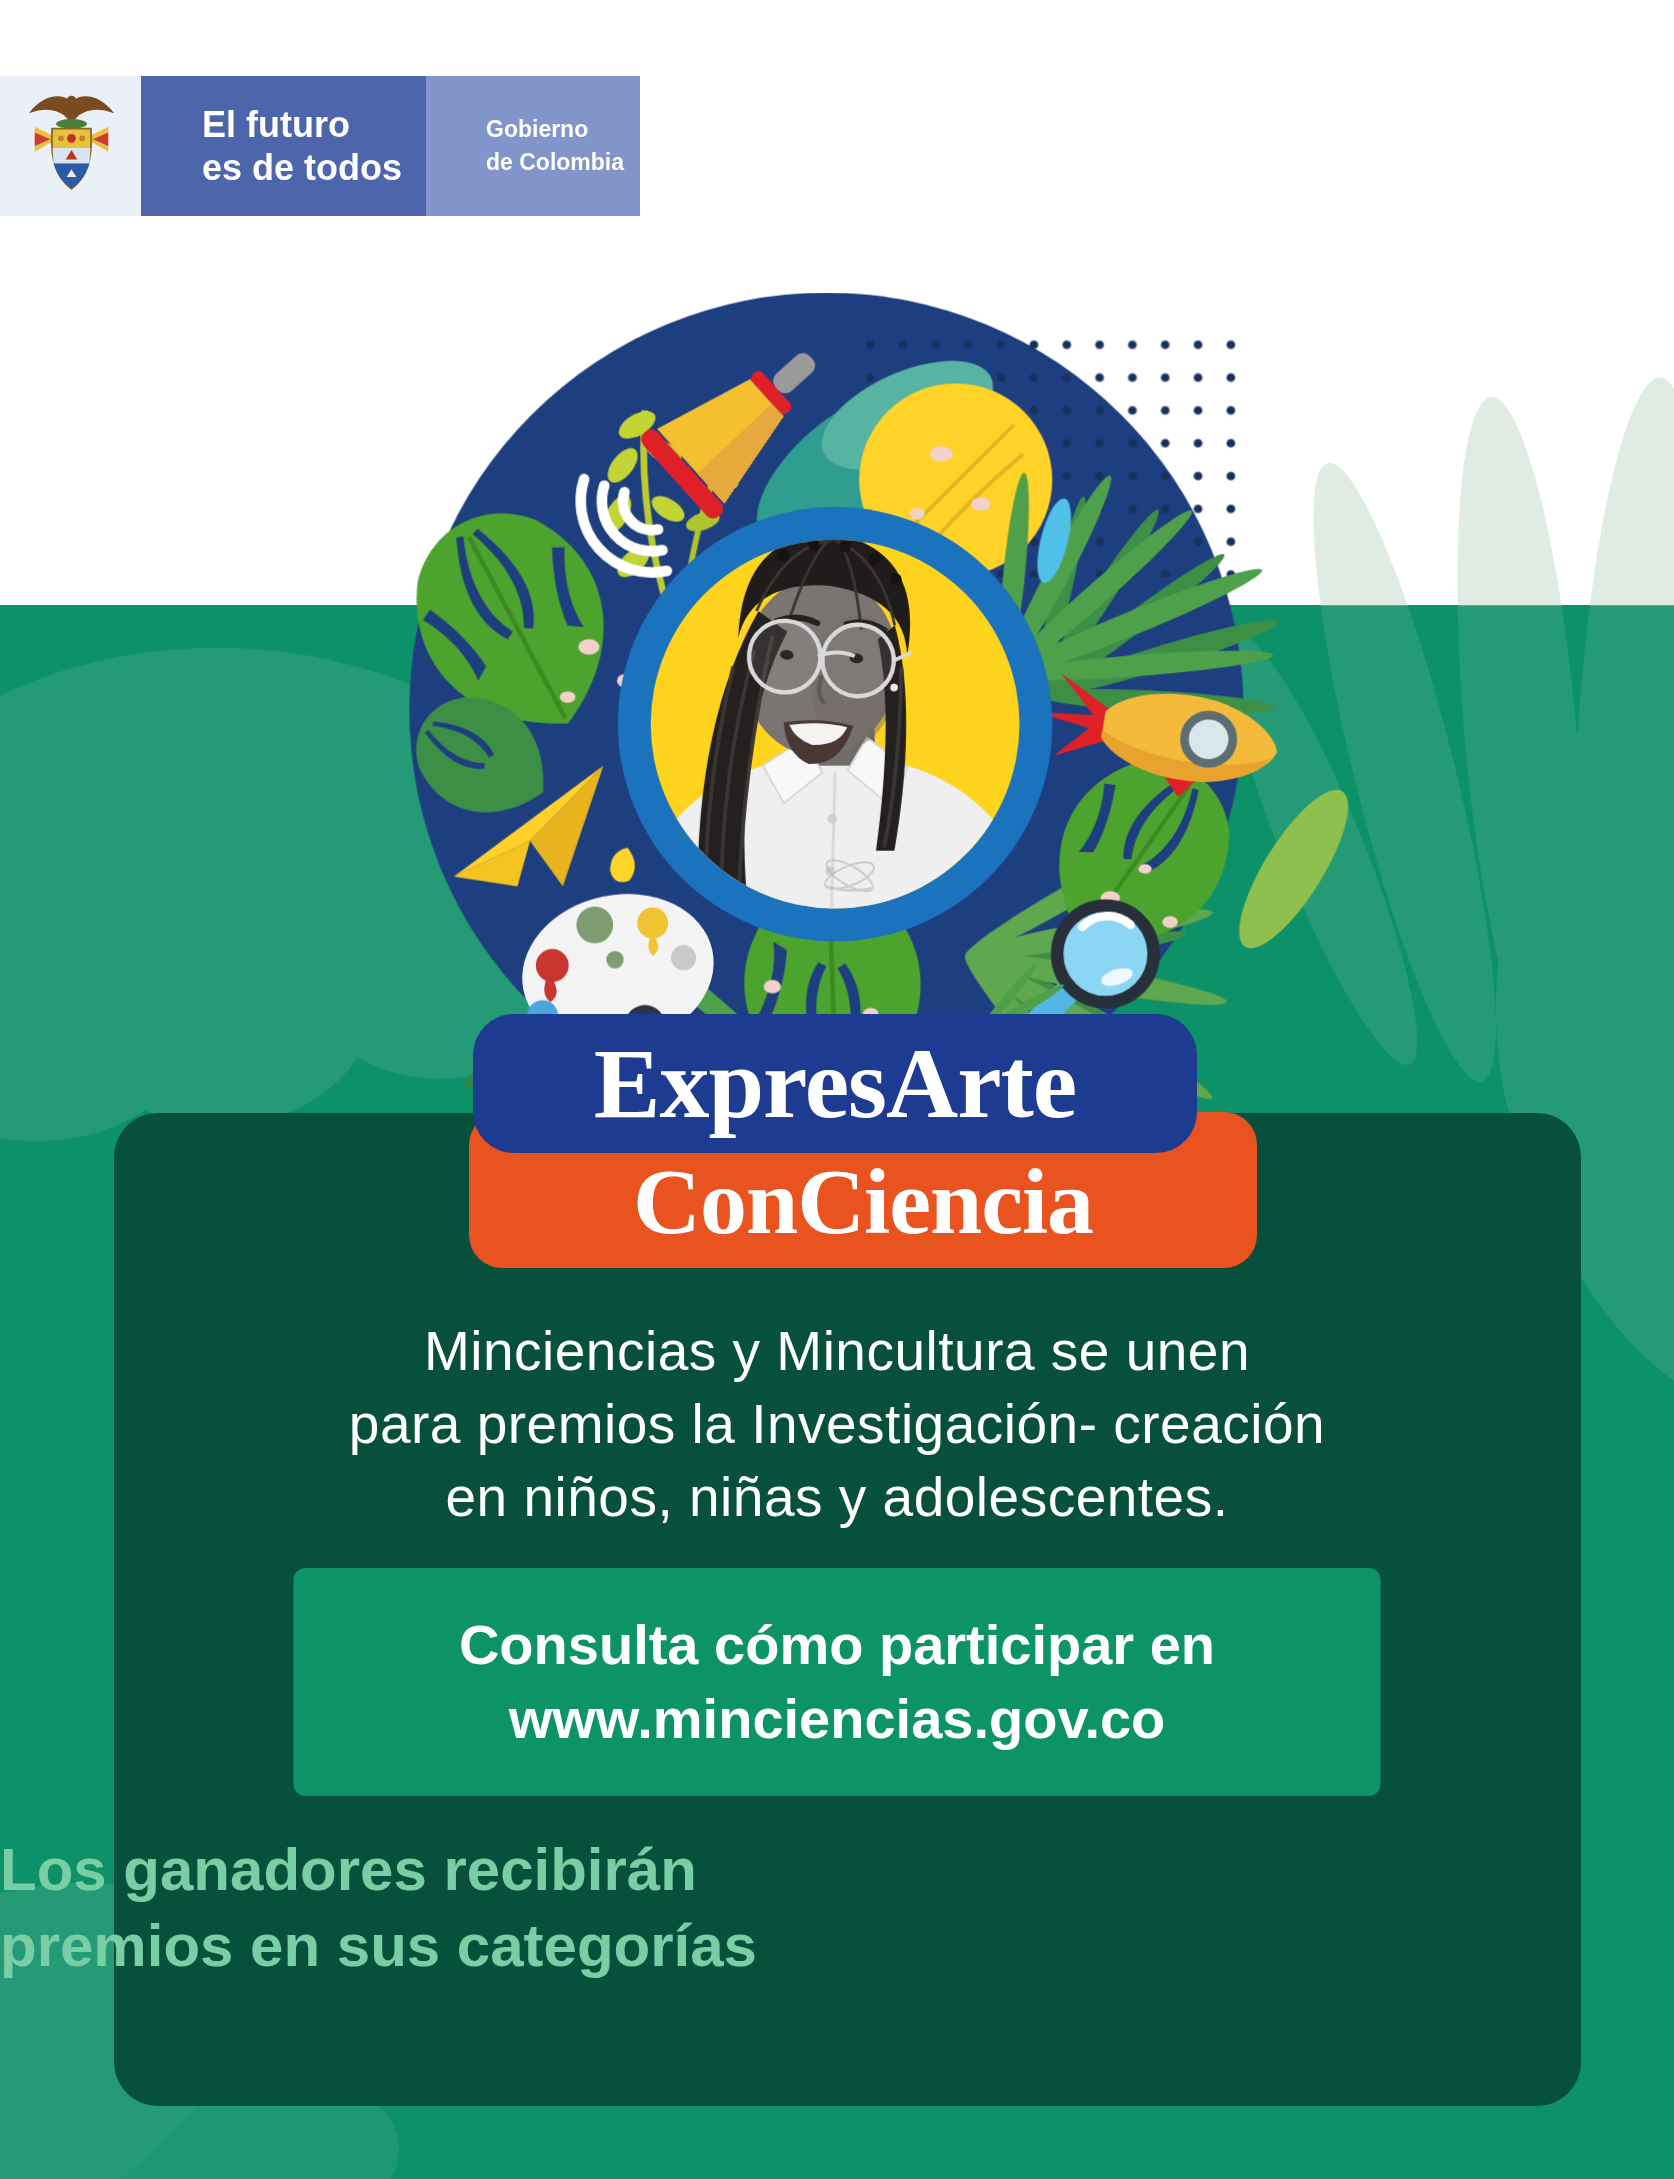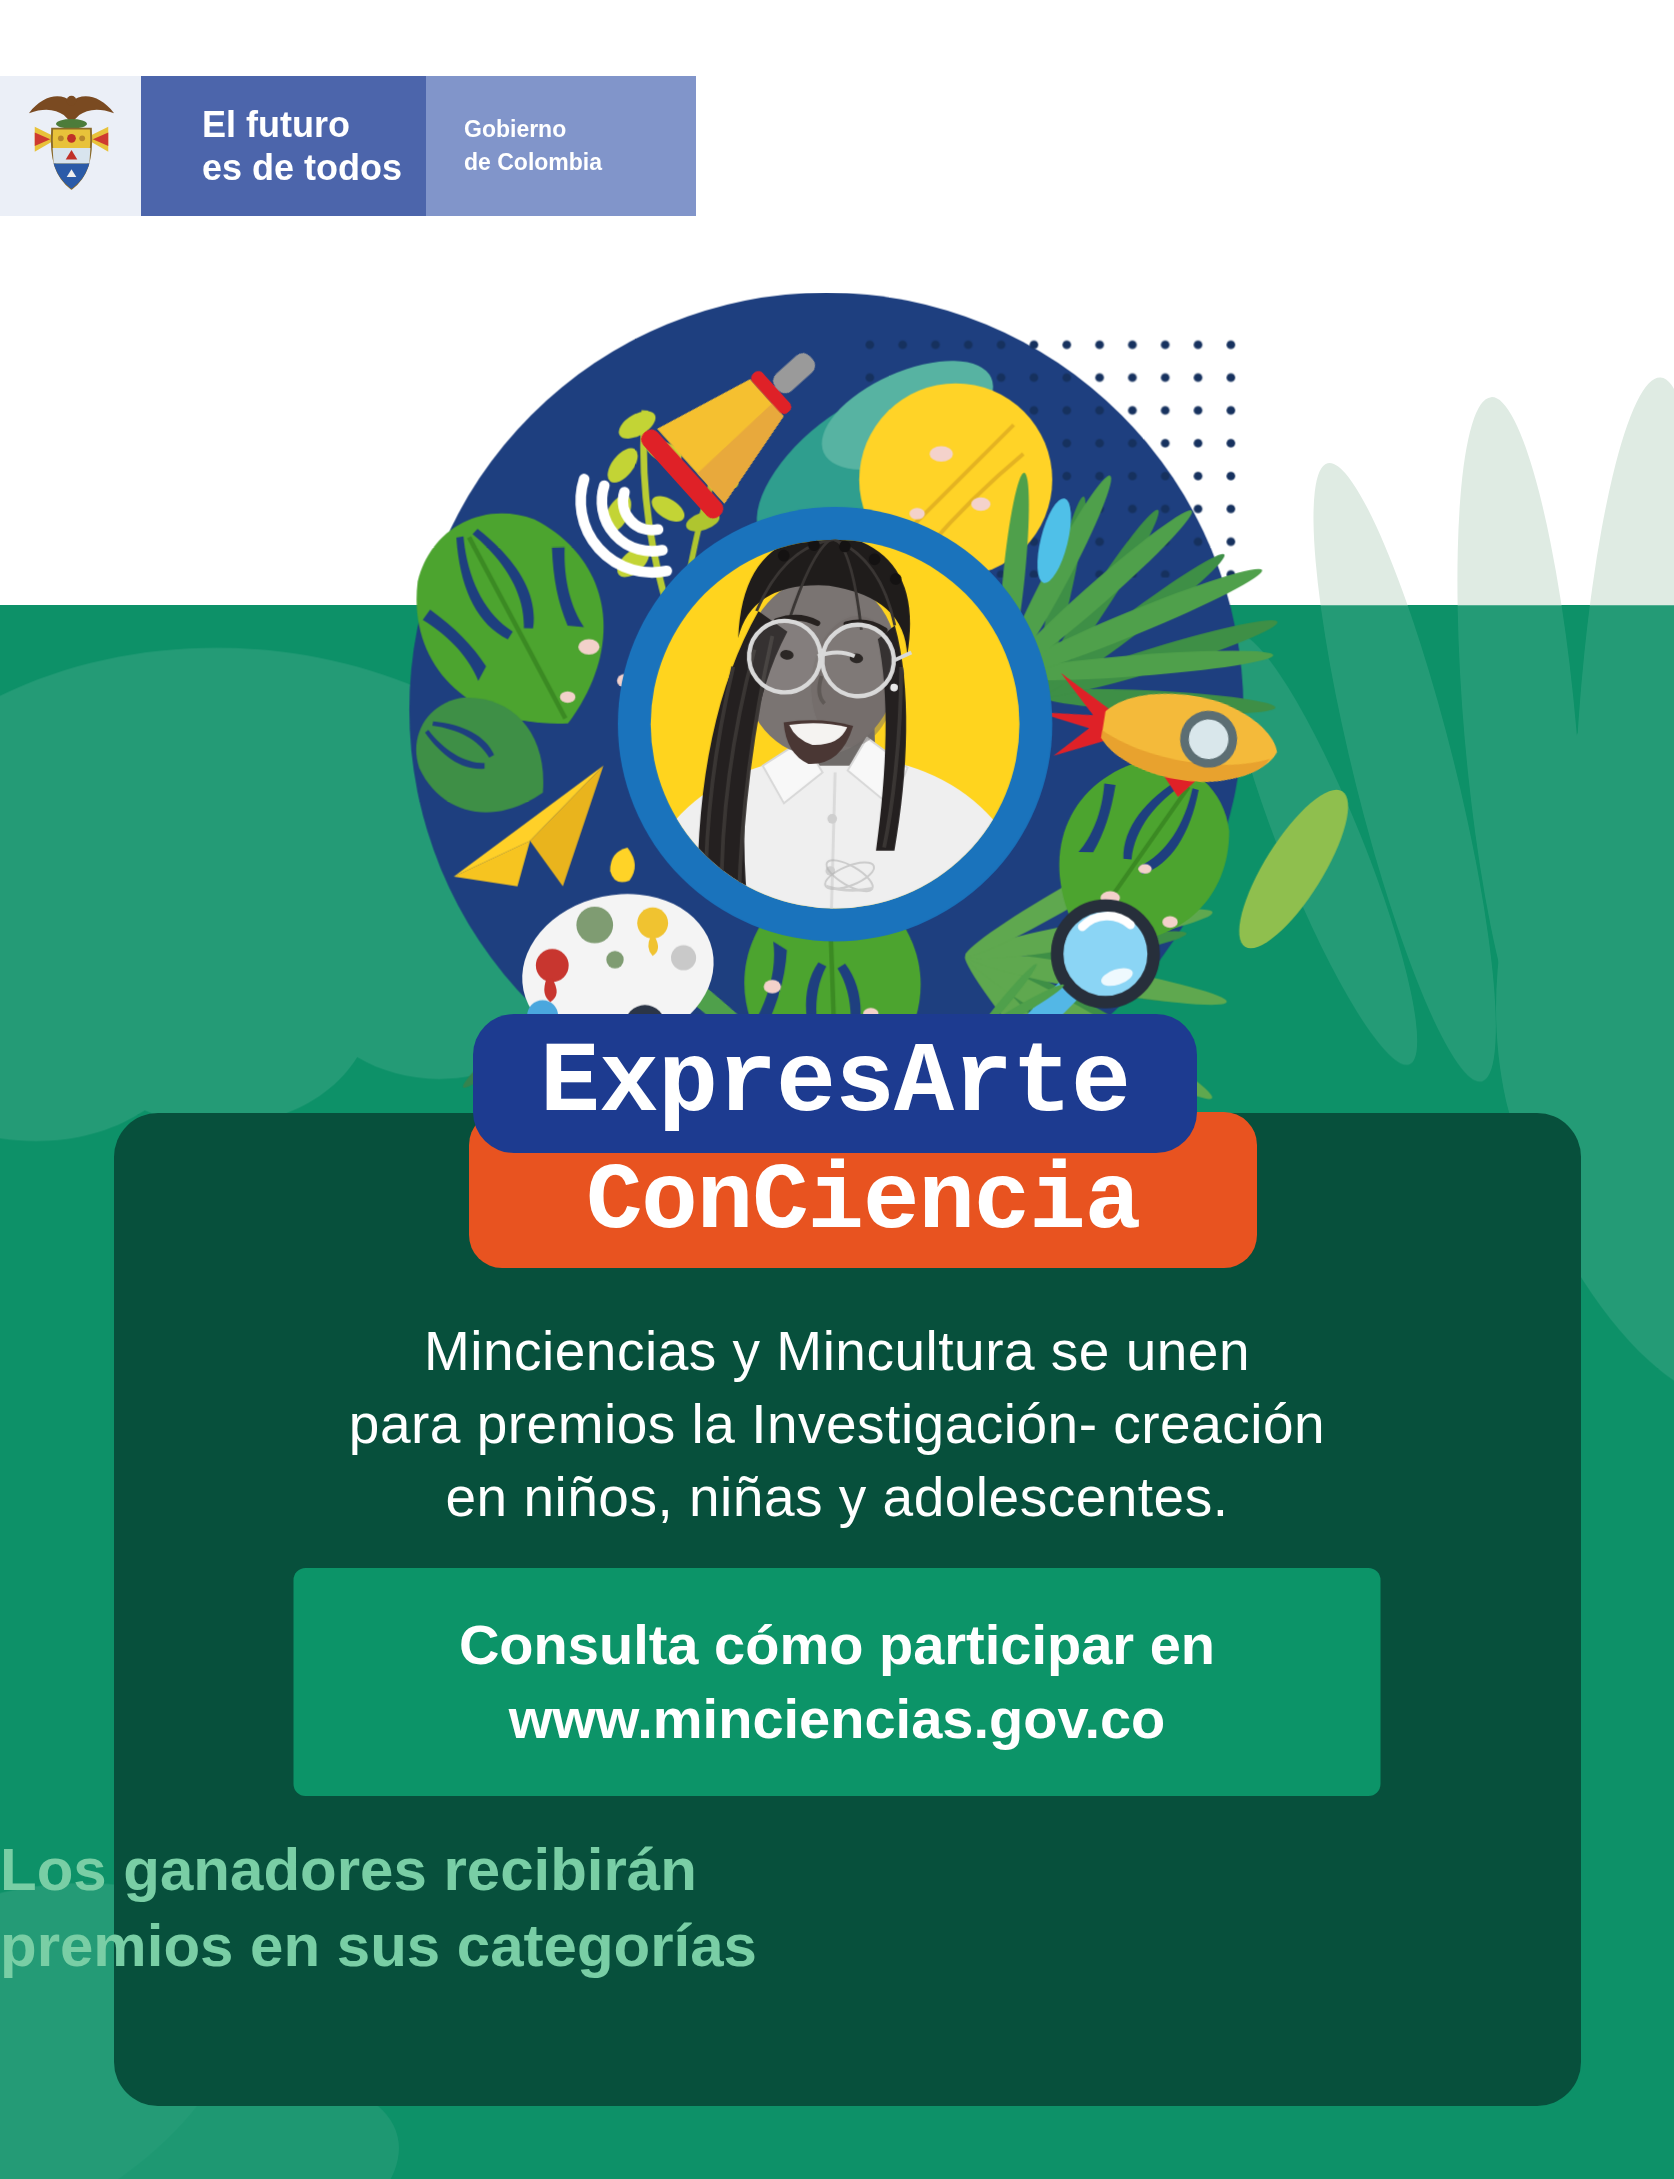--- a/index.html
+++ b/index.html
@@ -14,21 +14,21 @@
   .illustration{left:0;top:0;width:1674px;height:2179px;z-index:1;}
 
   
   .panel{left:114px;top:1113px;width:1467px;height:993px;background:#07503C;border-radius:44px;z-index:2;}
 
   
   .orange-box{left:469px;top:1112px;width:788px;height:156px;background:#E85320;border-radius:33px;z-index:3;
               display:flex;align-items:flex-end;justify-content:center;padding-bottom:13px;box-sizing:border-box;}
   .blue-box{left:473px;top:1014px;width:724px;height:139px;background:#1D3B90;border-radius:41px;z-index:4;
             display:flex;align-items:center;justify-content:center;}
-  .title-line{font-family:Liberation Mono, monospace;font-weight:bold;color:#ffffff;letter-spacing:-1px;}
+  .title-line{font-family:Liberation Serif, serif;font-weight:bold;color:#ffffff;letter-spacing:-1px;}
   .title-top{font-size:100px;}
   .title-bottom{font-size:94px;}
 
   
   .body-text{left:0;top:1315px;width:1674px;z-index:5;text-align:center;color:#ffffff;
              font-size:55px;line-height:73px;font-weight:400;letter-spacing:0.5px;}
 
   
   .cta{left:50%;transform:translateX(-50%);top:1568px;width:1087px;height:228px;background:#0C9468;
        border-radius:12px;z-index:5;display:flex;flex-direction:column;align-items:center;justify-content:center;}
@@ -36,21 +36,21 @@
 
   
   .footer-text{left:0;top:1832px;width:1674px;z-index:5;text-align:left;color:#79CEA5;
                font-weight:bold;font-size:60px;line-height:76px;}
 
   
   .logo-bar{left:0;top:76px;height:140px;z-index:6;}
   .logo-seg{position:absolute;top:0;height:140px;}
   .seg-emblem{left:0;width:141px;background:#EBEFF7;}
   .seg-tagline{left:141px;width:285px;background:#4C65AB;display:flex;flex-direction:column;justify-content:center;padding-left:61px;box-sizing:border-box;}
-  .seg-gov{left:426px;width:270px;background:#8195CA;display:flex;flex-direction:column;justify-content:center;padding-left:38px;box-sizing:border-box;}
+  .seg-gov{left:426px;width:214px;background:#8195CA;display:flex;flex-direction:column;justify-content:center;padding-left:60px;box-sizing:border-box;}
   .tagline-line{color:#fff;font-weight:bold;font-size:36px;line-height:43px;}
   .gov-line{color:#fff;font-weight:bold;font-size:23px;line-height:33px;}
   .emblem-svg{position:absolute;left:25px;top:11.6px;}
 </style>
 </head>
 <body>
 
 <div class="poster">
 
   <div class="abs green-band"></div>

